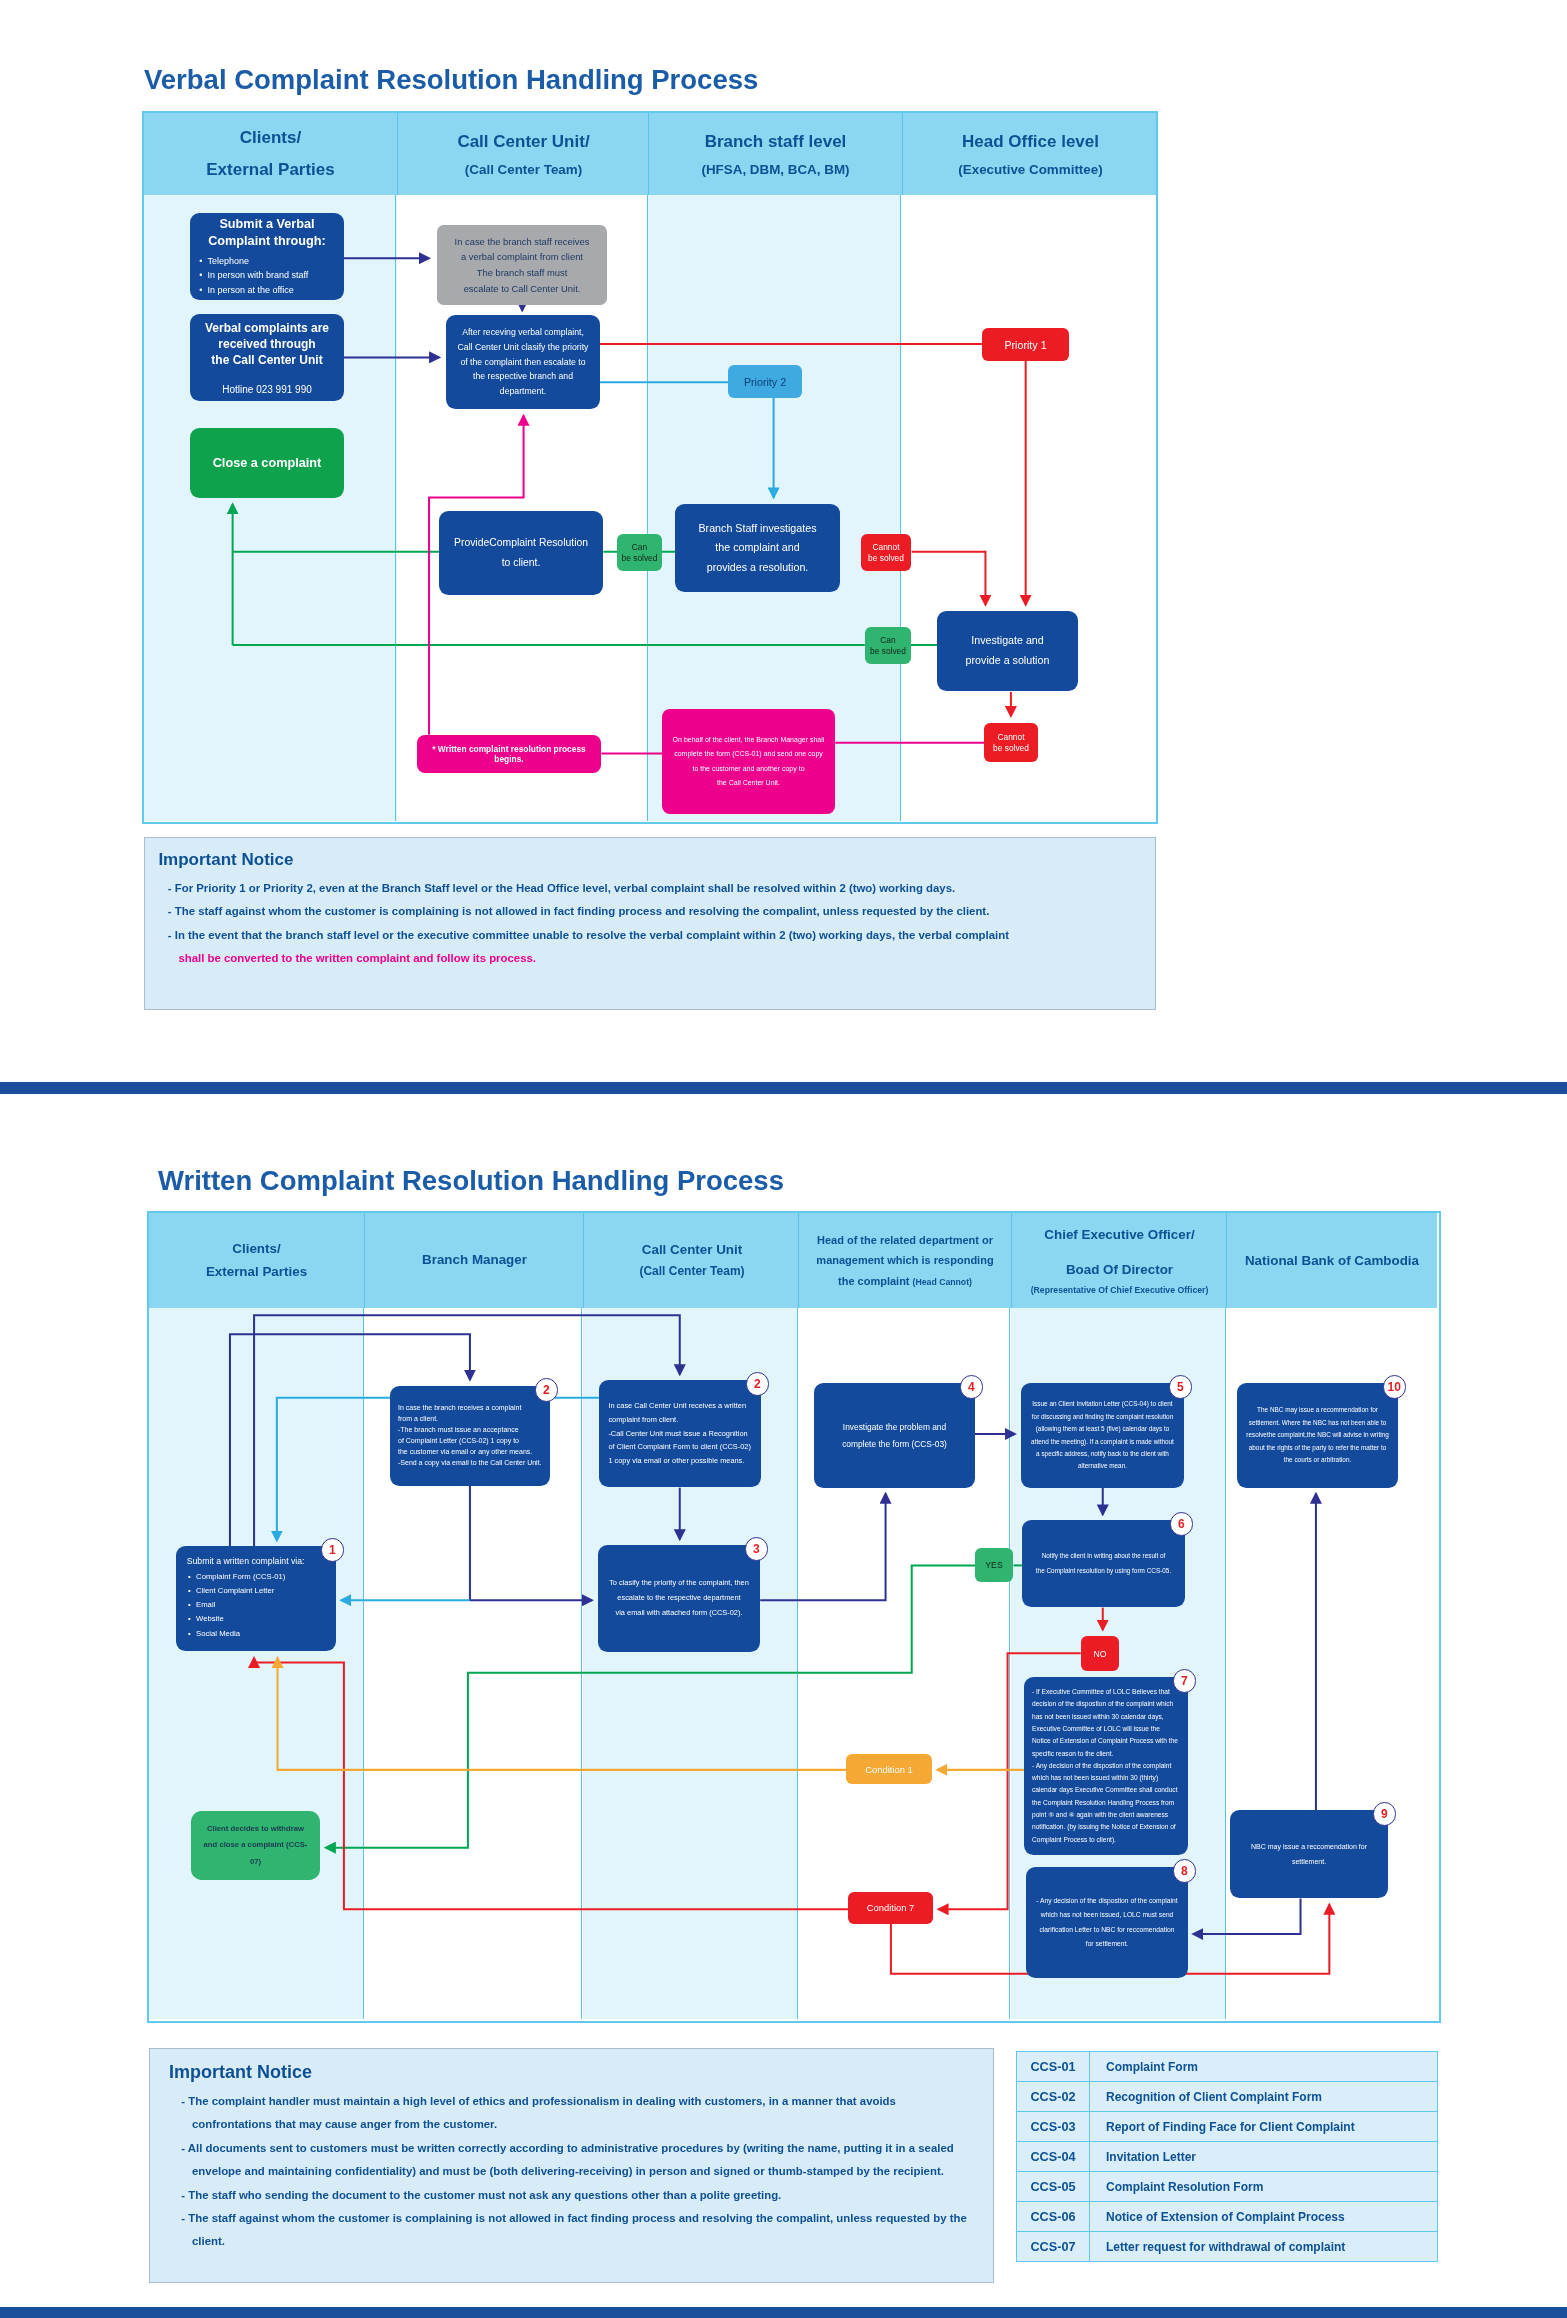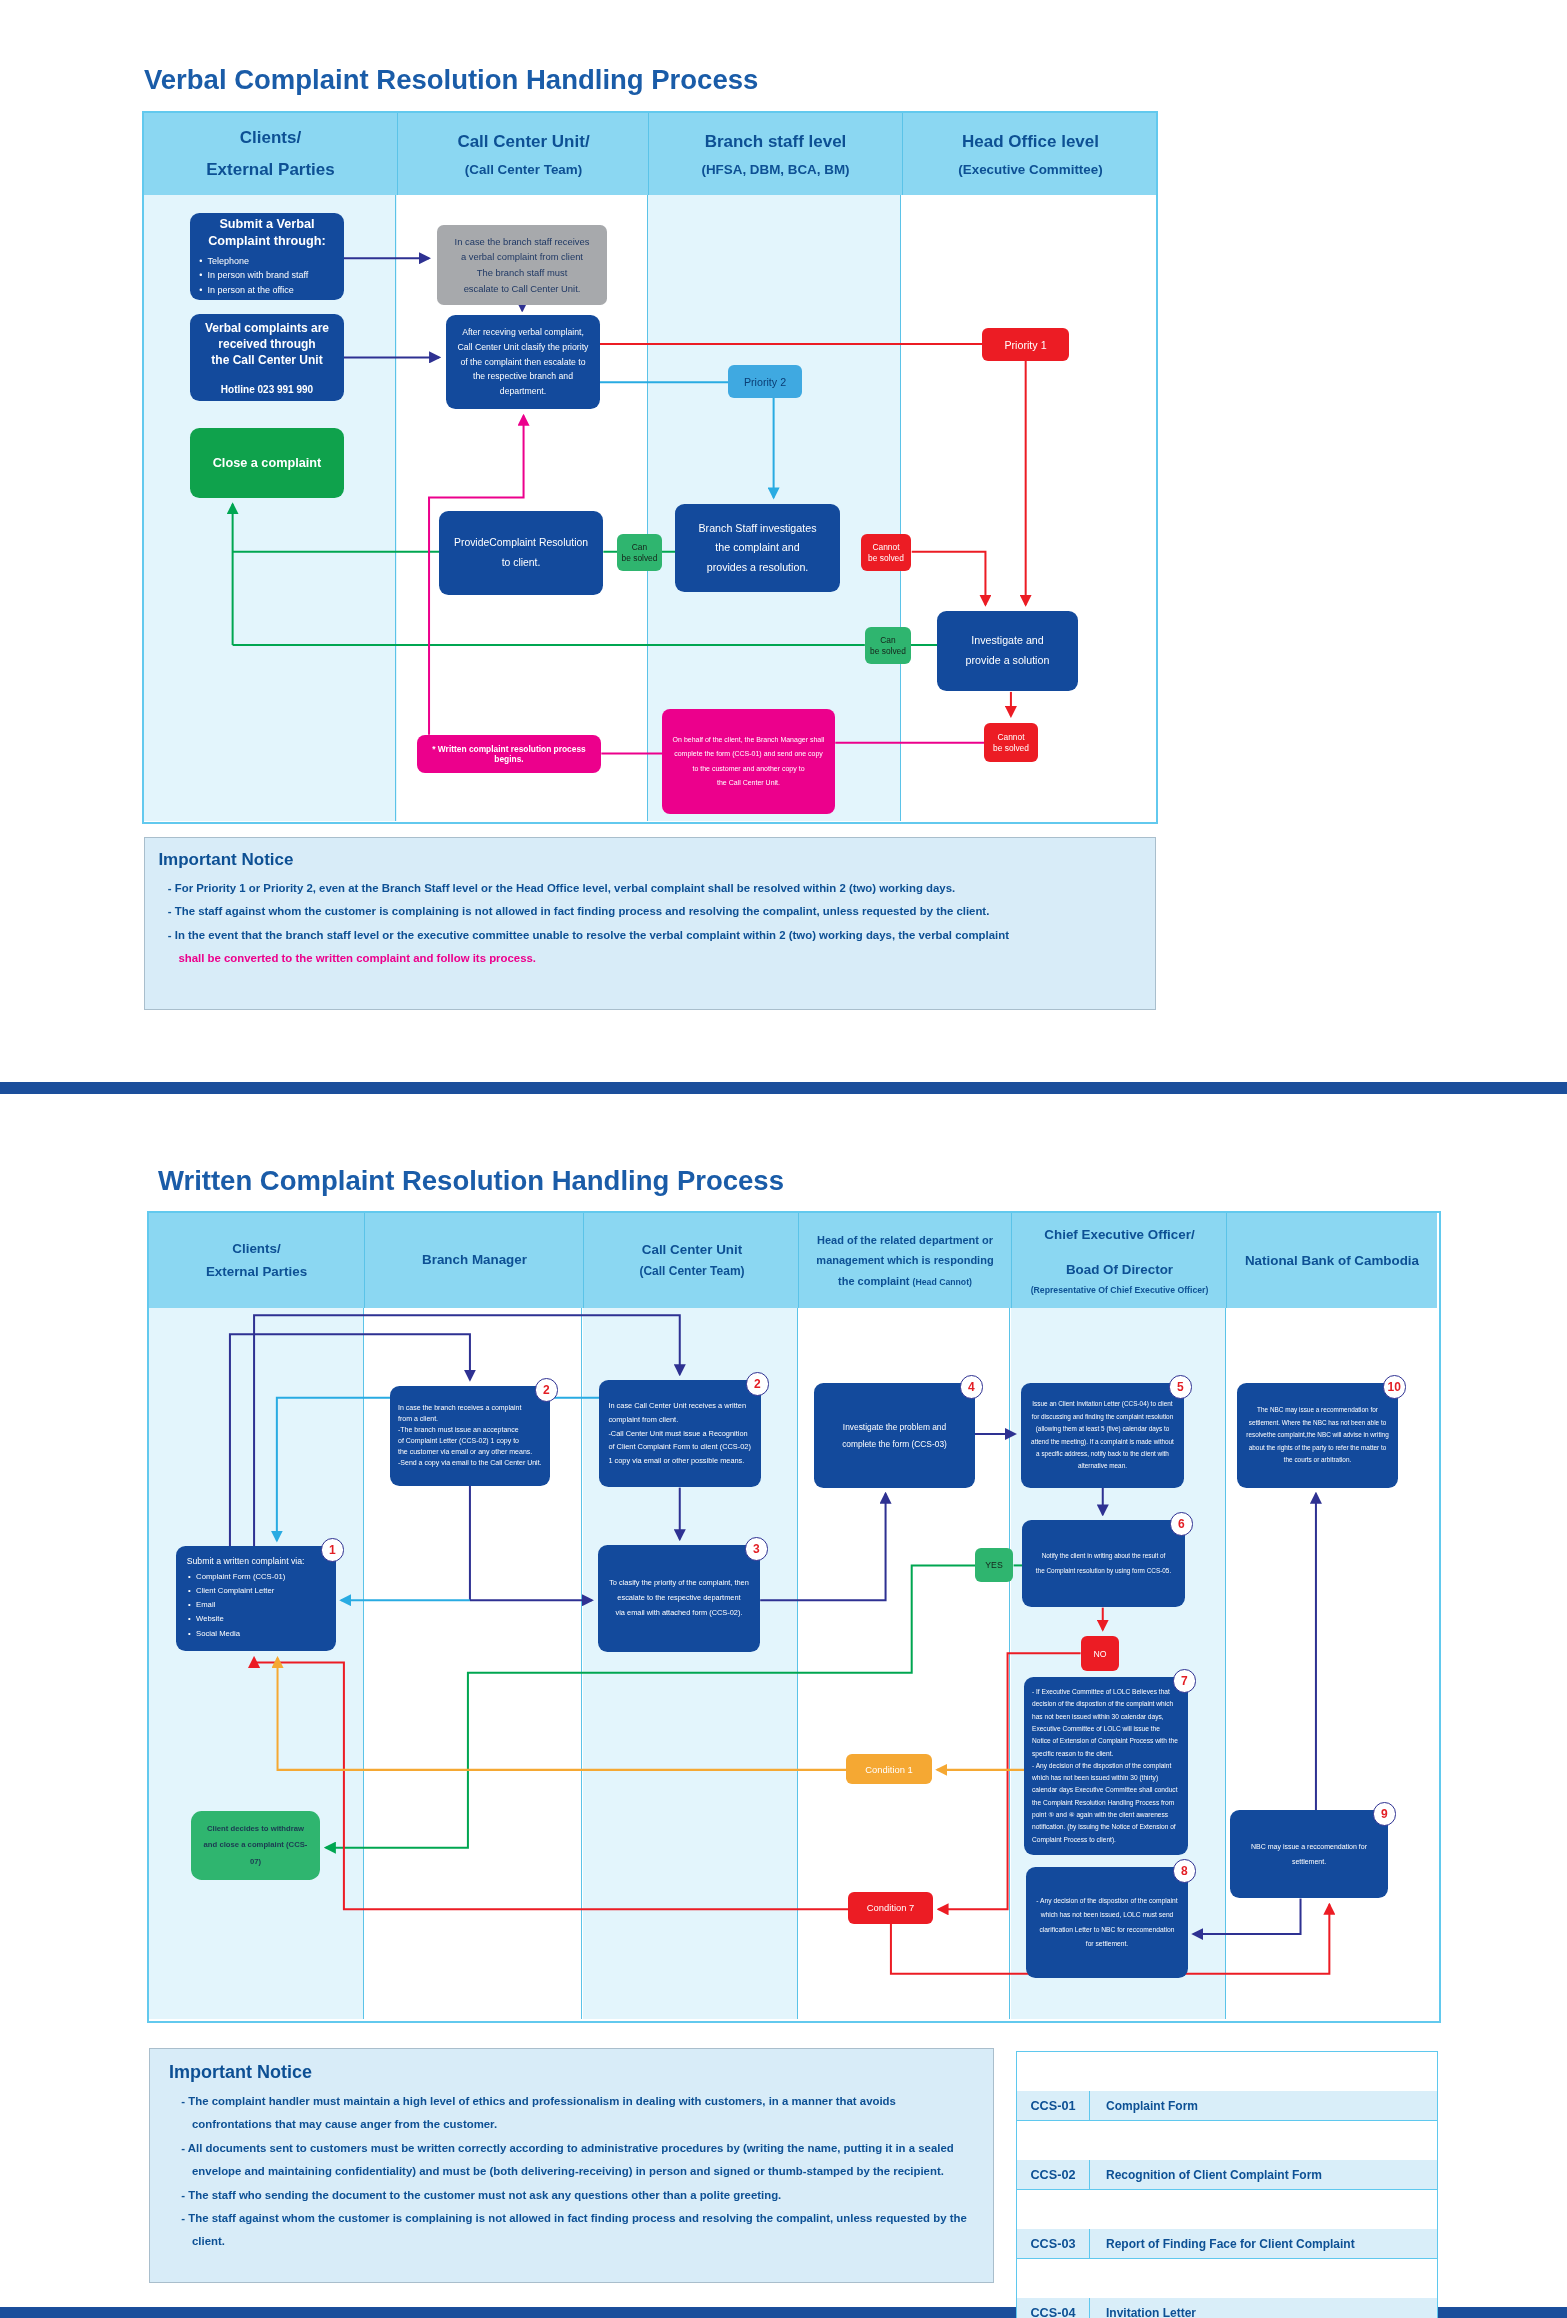--- a/index.html
+++ b/index.html
@@ -36,21 +36,21 @@
   
   .notice{position:absolute;background:#D8ECF8;border:0.7px solid #A9BECC;z-index:3;box-sizing:border-box;color:#0D5094;font-weight:bold;}
   .notice .nt{font-size:17px;margin:9.4px 0 6.7px 0;}
   .nitem{font-size:11.4px;line-height:2.05;padding-left:17.4px;text-indent:-8px;}
   .npink{color:#EC008C;font-size:11.4px;line-height:2.05;padding-left:20px;}
   
   .big-title{position:absolute;font-size:27.5px;font-weight:bold;color:#1A5CA8;z-index:3;}
   .bar{position:absolute;left:0;width:1568px;background:#1B4E9B;z-index:2;}
   
   .ccs{position:absolute;z-index:3;border:1.3px solid #5FC8EE;background:#FFFFFF;}
-  .ccsrow{display:flex;border-bottom:1.3px solid #5FC8EE;height:29px;margin-top:39px;}
+  .ccsrow{display:flex;border-bottom:1.3px solid #5FC8EE;height:29px;}
   .ccsrow:last-child{border-bottom:none;}
   .ccscode{width:72px;background:#D9EEF9;border-right:1.3px solid #5FC8EE;display:flex;align-items:center;justify-content:center;color:#0D5094;font-weight:bold;font-size:12.7px;}
   .ccslabel{flex:1;background:#D9EEF9;display:flex;align-items:center;color:#0D5094;font-weight:bold;font-size:12px;padding-left:16px;}
   svg.flow{position:absolute;left:0;top:0;z-index:4;}
 </style>
 </head>
 <body>
 
 <div class="big-title" style="left:144px;top:64px;">Verbal Complaint Resolution Handling Process</div>
 
@@ -94,21 +94,21 @@
   <div class="pre" style="font-size:9.4px;line-height:1.65;">In case the branch staff receives
 a verbal complaint from client
 The branch staff must
 escalate to Call Center Unit.</div>
 </div>
 
 <div class="box navy ctr" style="left:190px;top:314px;width:154px;height:87px;">
   <div class="bold pre" style="font-size:12px;line-height:1.35;">Verbal complaints are
 received through
 the Call Center Unit</div>
-  <div style="font-size:10px;margin-top:16px;font-weight:bold;">Hotline 023 991 990</div>
+  <div style="font-size:10px;margin-top:16px;">Hotline 023 991 990</div>
 </div>
 
 <div class="box navy ctr" style="left:446px;top:315px;width:154px;height:94px;">
   <div class="pre" style="font-size:8.7px;line-height:1.7;">After receving verbal complaint,
 Call Center Unit clasify the priority
 of the complaint then escalate to
 the respective branch and
 department.</div>
 </div>
 

